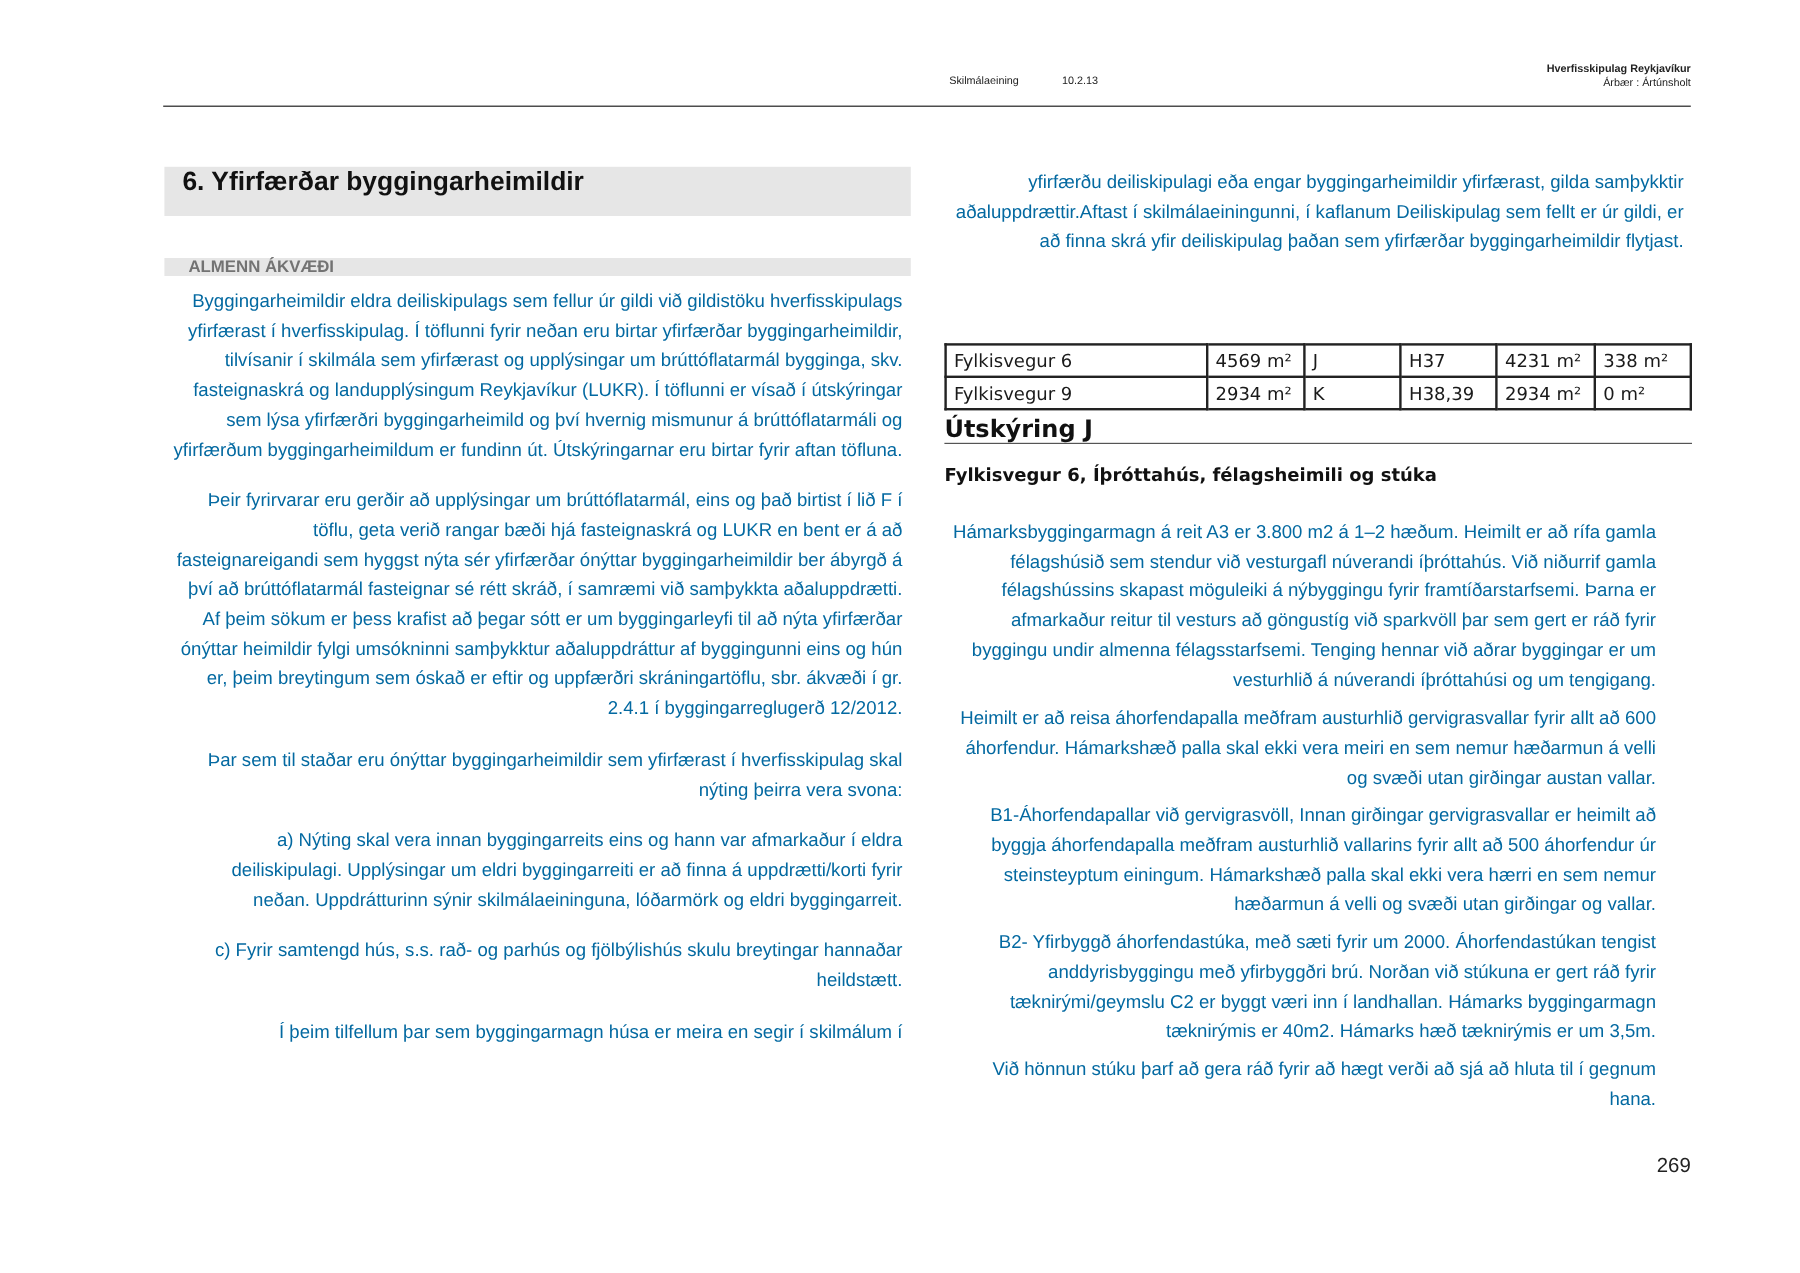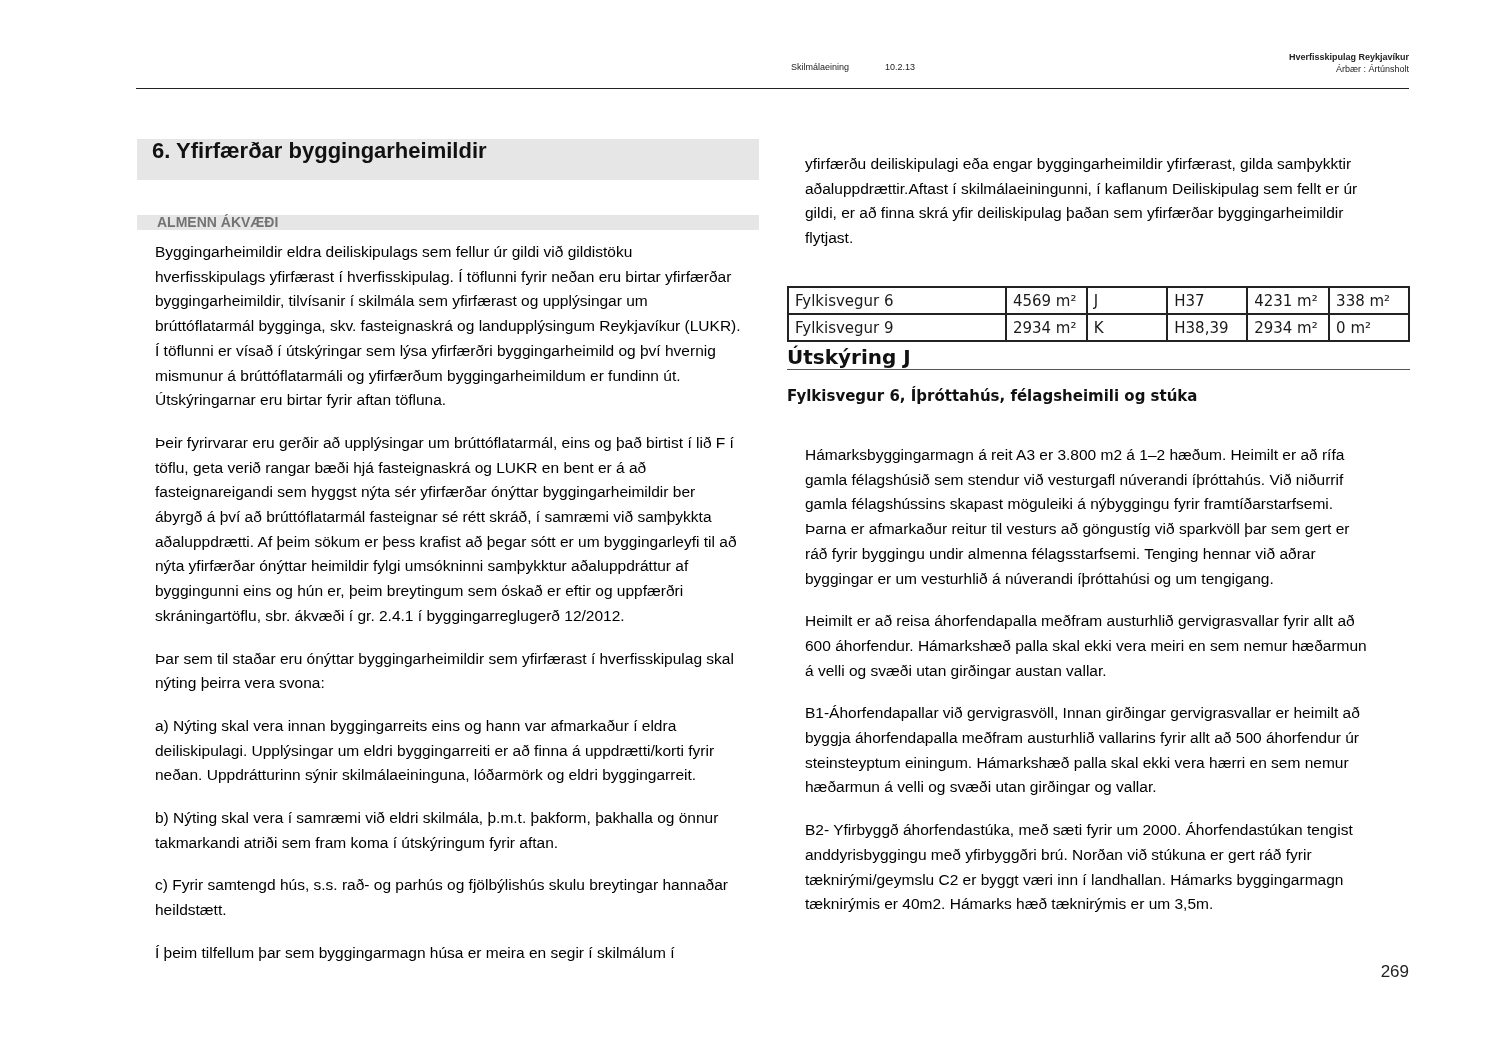--- a/index.html
+++ b/index.html
@@ -11,21 +11,21 @@
   .hdr-rule { position: absolute; top: 88px; left: 136px; width: 1273px; height: 1px; background: #222; }
 
   .col-left { position: absolute; left: 137px; top: 139px; width: 622px; }
   .col-right { position: absolute; left: 787px; top: 134px; width: 623px; }
 
   .h1-bar { background: #e6e6e6; height: 41px; position: relative; }
   .h1-bar span { position: absolute; left: 15px; top: 0px; font-size: 22px; font-weight: bold; line-height: 24px; color: #111; }
   .h2-bar { background: #e6e6e6; height: 15px; margin-top: 35px; position: relative; }
   .h2-bar span { position: absolute; left: 20px; top: 0; font-size: 14px; font-weight: bold; line-height: 15px; color: #737373; }
 
-  p.body { font-size: 15.5px; line-height: 24.7px; margin: 18px; color: #000000; }
+  p.body { font-size: 15.5px; line-height: 24.7px; margin: 7px; color: #0369a1; text-align: right; }
   .col-left p.body { margin-top: 10px; }
   .col-left p.body + p.body { margin-top: 18px; }
 
   table.tbl { position: absolute; left: 787px; top: 286px; width: 623px; border-collapse: collapse; font-family: "DejaVu Sans", sans-serif; }
   table.tbl td { border: 2px solid #222; font-size: 15px; height: 25px; padding: 0 6px; white-space: nowrap; color: #1a1a1a; }
 
   .util-title { position: absolute; left: 787px; top: 345px; width: 623px; border-bottom: 1px solid #555; font-family: "DejaVu Sans", sans-serif; font-weight: bold; font-size: 20px; line-height: 24px; color: #111; }
   .sub-title { position: absolute; left: 787px; top: 387px; font-family: "DejaVu Sans", sans-serif; font-weight: bold; font-size: 15px; color: #111; }
   .col-right2 { position: absolute; left: 787px; top: 425px; width: 600px; }
 
@@ -49,21 +49,20 @@
   <div class="h1-bar">
     <span>6.   Yfirfærðar byggingarheimildir</span>
   </div>
   <div class="h2-bar">
     <span>ALMENN ÁKVÆÐI</span>
   </div>
   <p class="body">Byggingarheimildir eldra deiliskipulags sem fellur úr gildi við gildistöku hverfisskipulags yfirfærast í hverfisskipulag. Í töflunni fyrir neðan eru birtar yfirfærðar byggingarheimildir, tilvísanir í skilmála sem yfirfærast og upplýsingar um brúttóflatarmál bygginga, skv. fasteignaskrá og landupplýsingum Reykjavíkur (LUKR).  Í töflunni er vísað í útskýringar sem lýsa yfirfærðri byggingarheimild og því hvernig mismunur á brúttóflatarmáli og yfirfærðum byggingarheimildum er fundinn út. Útskýringarnar eru birtar fyrir aftan töfluna.</p>
   <p class="body">Þeir fyrirvarar eru gerðir að upplýsingar um brúttóflatarmál, eins og það birtist í lið F í töflu, geta verið rangar bæði hjá fasteignaskrá og LUKR en bent er á að fasteignareigandi sem hyggst nýta sér yfirfærðar ónýttar byggingarheimildir ber ábyrgð á því að brúttóflatarmál fasteignar sé rétt skráð, í samræmi við samþykkta aðaluppdrætti. Af þeim sökum er þess krafist að þegar sótt er um byggingarleyfi til að nýta yfirfærðar ónýttar heimildir fylgi umsókninni samþykktur aðaluppdráttur af byggingunni eins og hún er, þeim breytingum sem óskað er eftir og uppfærðri skráningartöflu, sbr. ákvæði í gr. 2.4.1 í byggingarreglugerð 12/2012.</p>
   <p class="body">Þar sem til staðar eru ónýttar byggingarheimildir sem yfirfærast í hverfisskipulag skal nýting þeirra vera svona:</p>
   <p class="body">a)    Nýting skal vera innan byggingarreits eins og hann var afmarkaður í eldra deiliskipulagi. Upplýsingar um eldri byggingarreiti er að finna á uppdrætti/korti fyrir neðan. Uppdrátturinn sýnir skilmálaeininguna, lóðarmörk og eldri byggingarreit.</p>
-  <p class="body">b)    Nýting skal vera í samræmi við eldri skilmála, þ.m.t. þakform, þakhalla og önnur takmarkandi atriði sem fram koma í útskýringum fyrir aftan.</p>
   <p class="body">c)    Fyrir samtengd hús, s.s. rað- og parhús og fjölbýlishús skulu breytingar hannaðar heildstætt.</p>
   <p class="body">Í þeim tilfellum þar sem byggingarmagn húsa er meira en segir í skilmálum í</p>
 </div>
 
 <div class="col-right">
   <p class="body">yfirfærðu deiliskipulagi eða engar byggingarheimildir yfirfærast, gilda samþykktir aðaluppdrættir.Aftast í skilmálaeiningunni, í kaflanum Deiliskipulag sem fellt er úr gildi, er að finna skrá yfir deiliskipulag þaðan sem yfirfærðar byggingarheimildir flytjast.</p>
 </div>
 
 <table class="tbl">
   <colgroup>
@@ -95,15 +94,16 @@
   </table>
 
 <div class="util-title">Útskýring J</div>
 <div class="sub-title">Fylkisvegur 6, Íþróttahús, félagsheimili og stúka</div>
 
 <div class="col-right2">
   <p class="body">Hámarksbyggingarmagn á reit A3 er 3.800 m2 á 1–2 hæðum. Heimilt er að rífa gamla félagshúsið sem stendur við vesturgafl núverandi íþróttahús. Við niðurrif gamla félagshússins skapast möguleiki á nýbyggingu fyrir framtíðarstarfsemi. Þarna er afmarkaður reitur til vesturs að göngustíg við sparkvöll þar sem gert er ráð fyrir byggingu undir almenna félagsstarfsemi. Tenging hennar við aðrar byggingar er um vesturhlið á núverandi íþróttahúsi og um tengigang.</p>
   <p class="body">Heimilt er að reisa áhorfendapalla meðfram austurhlið gervigrasvallar fyrir allt að 600 áhorfendur. Hámarkshæð palla skal ekki vera meiri en sem nemur hæðarmun á velli og svæði utan girðingar austan vallar.</p>
   <p class="body">B1-Áhorfendapallar við gervigrasvöll, Innan girðingar gervigrasvallar er heimilt að byggja áhorfendapalla meðfram austurhlið vallarins fyrir allt að 500 áhorfendur úr steinsteyptum einingum. Hámarkshæð palla skal ekki vera hærri en sem nemur hæðarmun á velli og svæði utan girðingar og vallar.</p>
   <p class="body">B2- Yfirbyggð áhorfendastúka, með sæti fyrir um 2000. Áhorfendastúkan tengist anddyrisbyggingu með yfirbyggðri brú. Norðan við stúkuna er gert ráð fyrir tæknirými/geymslu C2 er byggt væri inn í landhallan. Hámarks byggingarmagn tæknirýmis er 40m2. Hámarks hæð tæknirýmis er um 3,5m.</p>
+  <p class="body">Við hönnun stúku þarf að gera ráð fyrir að hægt verði að sjá að hluta til í gegnum hana.</p>
 </div>
 
 <div class="page-num">269</div>
 
 </body></html>

